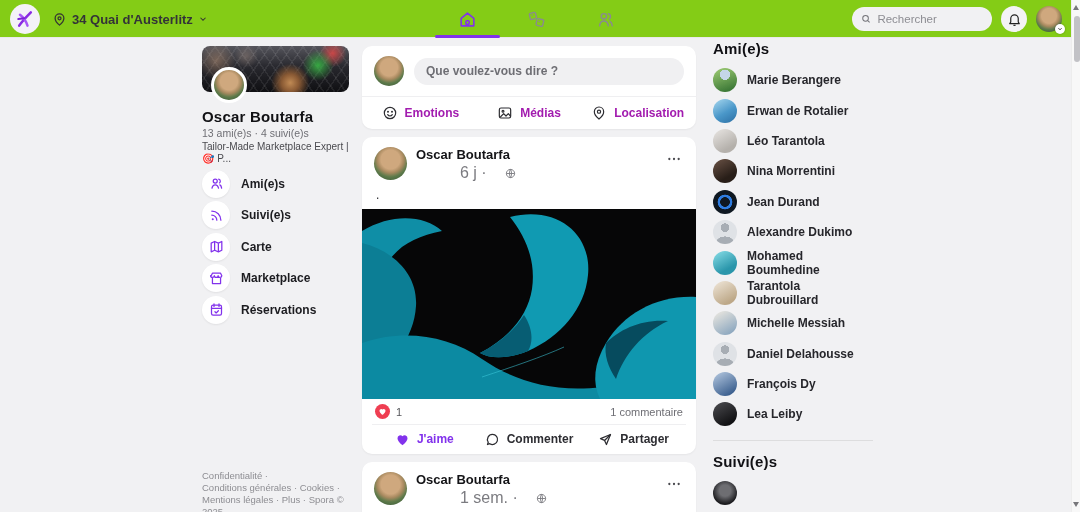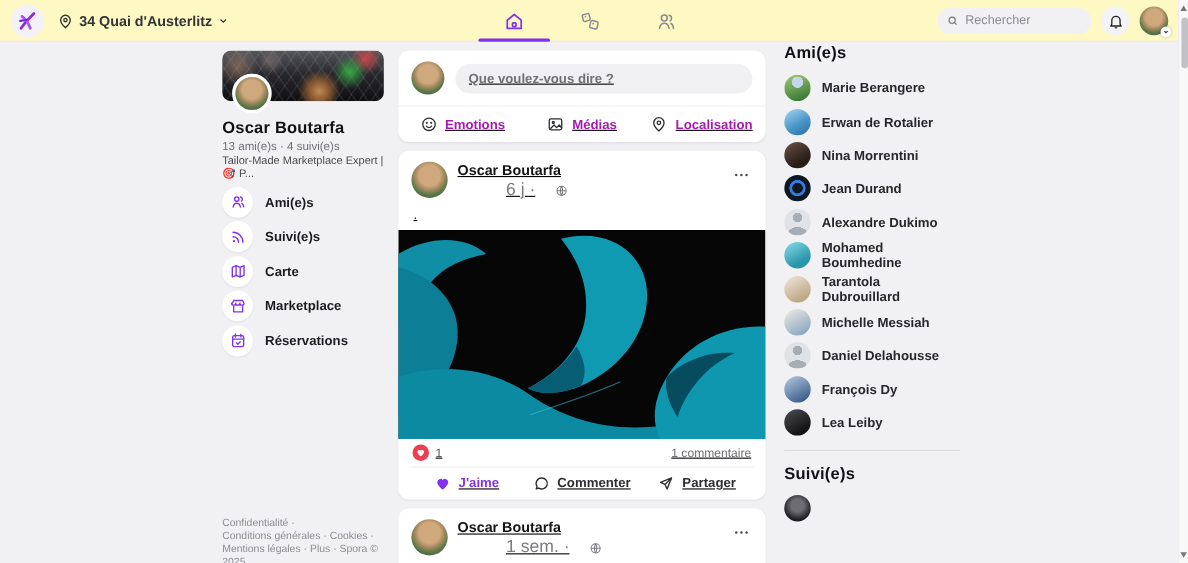--- a/index.html
+++ b/index.html
@@ -1,21 +1,21 @@
 <!DOCTYPE html>
 <html><head>
 <meta charset="utf-8">
 <style>
   * { margin:0; padding:0; box-sizing:border-box; }
   html,body { width:1080px; height:512px; }
   body { font-family:"Liberation Sans", sans-serif; }
   .page { position:relative; width:1080px; height:512px; overflow:hidden; background:#f1f1f3; }
 
   
-  .topbar { position:absolute; top:0; left:0; width:1080px; height:38px; background:#fef9c3; border-bottom:1px solid #e9e9eb; z-index:10; }
+  .topbar { position:absolute; top:0; left:0; width:1080px; height:38px; background:#84cc16; border-bottom:1px solid #e9e9eb; z-index:10; }
   .brand { position:absolute; left:10px; top:0; height:38px; display:flex; align-items:center; gap:12px; }
   .logo { width:30px; height:30px; border-radius:50%; background:#f4f2f8; display:flex; align-items:center; justify-content:center; cursor:pointer; }
   .location { display:flex; align-items:center; gap:5px; font-size:13px; font-weight:600; color:#333338; cursor:pointer; }
   .tabs { position:absolute; left:433px; top:0; height:38px; display:flex; }
   .tab { width:69px; height:38px; display:flex; align-items:center; justify-content:center; position:relative; cursor:pointer; color:#8a8a90; }
   .tab.active { color:#8232ec; }
   .tab.active::after { content:""; position:absolute; left:2px; right:2px; bottom:0; height:3px; border-radius:3px; background:#8232ec; }
   .topbar-right { position:absolute; right:18px; top:0; height:38px; display:flex; align-items:center; gap:9px; }
   .search { width:140px; height:24px; border-radius:12px; background:#f1f1f3; display:flex; align-items:center; padding:0 9px; gap:6px; color:#8d8d93; }
   .search input { border:none; outline:none; background:transparent; font-family:inherit; font-size:11.5px; color:#555; width:100%; }
@@ -49,21 +49,21 @@
   .pstats { position:absolute; top:81px; left:0; font-size:10.5px; color:#6e6e74; }
   .pbio { position:absolute; top:95px; left:0; width:147px; font-size:10px; line-height:12px; color:#4a4a4f; }
   .pmenu { position:absolute; top:122px; left:0; width:147px; }
   .mitem { display:flex; align-items:center; gap:11px; height:31.5px; cursor:pointer; }
   .mcirc { width:28px; height:28px; border-radius:50%; background:#fff; box-shadow:0 1px 2px rgba(0,0,0,.07); display:flex; align-items:center; justify-content:center; color:#8232ec; flex:none; }
   .mlabel { font-size:12px; font-weight:700; color:#1c1c20; }
   .pfooter { position:absolute; top:424px; left:0; font-size:9.5px; line-height:12px; color:#8d8d92; }
 
   
   .feed { position:absolute; left:362px; top:46px; width:334px; }
-  .card { background:#fff; border-radius:10px; box-shadow:0 1px 2px rgba(18,18,24,.05);text-decoration:underline; }
+  .card { background:#fff; border-radius:10px; box-shadow:0 1px 2px rgba(18,18,24,.05); }
   .composer { padding:0; }
   .comp-row1 { display:flex; align-items:center; gap:10px; padding:10px 12px; }
   .comp-av { width:30px; height:30px; flex:none; }
   .comp-input { flex:1; height:27px; border-radius:14px; background:#f0f0f2; display:flex; align-items:center; padding:0 12px; }
   .comp-input input { border:none; outline:none; background:transparent; width:100%; font-family:inherit; font-size:12px; font-weight:600; color:#555; }
   .comp-input input::placeholder { color:#6e6e74; }
   .comp-actions { display:flex; border-top:1px solid #efeff1; padding:8px 4px; }
   .comp-btn { flex:1; display:flex; align-items:center; justify-content:center; gap:7px; background:none; border:none; font-family:inherit; font-size:12px; font-weight:600; color:#a21caf; cursor:pointer; }
 
   .post { margin-top:8px; overflow:hidden; }
@@ -391,20 +391,24 @@
 
     <div class="friend">
       <span class="fav fav0"></span>
       <span class="fname">Marie Berangere</span>
     </div>
     <div class="friend">
       <span class="fav fav1"></span>
       <span class="fname">Erwan de Rotalier</span>
     </div>
     <div class="friend">
+      <span class="fav fav2"></span>
+      <span class="fname">Léo Tarantola</span>
+    </div>
+    <div class="friend">
       <span class="fav fav3"></span>
       <span class="fname">Nina Morrentini</span>
     </div>
     <div class="friend">
       <span class="fav fav4"></span>
       <span class="fname">Jean Durand</span>
     </div>
     <div class="friend">
       <span class="fav fav-default"></span>
       <span class="fname">Alexandre Dukimo</span>

